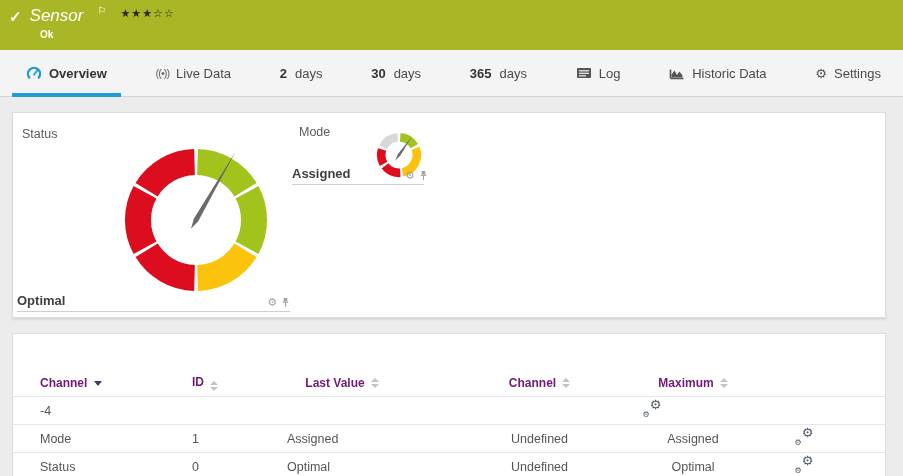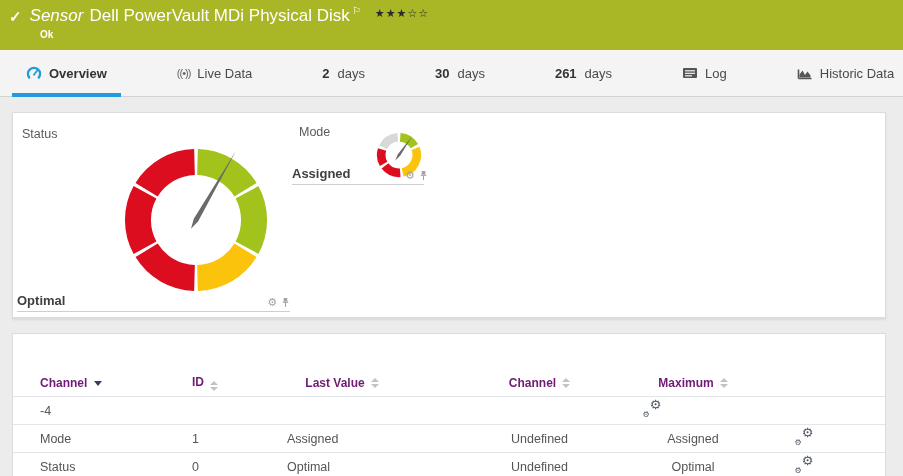--- a/index.html
+++ b/index.html
@@ -3,29 +3,29 @@
 <meta charset="utf-8">
 <style>
   * { margin:0; padding:0; box-sizing:border-box; }
   html,body { width:903px; height:476px; overflow:hidden; background:#ececec;
     font-family:"Liberation Sans", sans-serif; }
 
   
   .app-header { position:relative; height:50px; background:#a9b626; color:#fff; }
   .title-row { position:absolute; left:9px; top:6px; display:flex; align-items:flex-start; }
   .check-glyph { font-size:15px; font-weight:bold; margin-right:8px; margin-top:2px; }
-  .kind { font-style:italic; font-size:17px; margin-right:6px; }
+  .kind { font-style:italic; font-size:17px; margin-right:12px; }
   .sensor-title { font-size:17px; }
   .flag-glyph { font-size:10px; margin-left:2px; margin-top:-1px; }
   .stars { font-size:11px; color:#2b2b2b; letter-spacing:1px; margin-left:14px; margin-top:1px; }
   .status-ok { position:absolute; left:40px; top:29px; font-size:10px; font-weight:bold; }
 
   
   .tabbar { height:47px; background:#f4f4f4; border-bottom:1px solid #d2d2d2;
-    display:flex; justify-content:space-between; align-items:stretch; padding:0 8px 0 12px;gap:42px; }
+    display:flex; justify-content:space-between; align-items:stretch; padding:0 8px 0 12px; }
   .tab { position:relative; display:flex; align-items:center; gap:7px;
     padding:0 14px; font-size:13px; color:#4a4a4a; cursor:pointer; white-space:nowrap; }
   .tab.active { color:#333; font-weight:bold; }
   .tab.active::after { content:""; position:absolute; left:0; right:0; bottom:-1px;
     height:4px; background:#1f9cd9; }
   .tab .num { font-weight:bold; color:#333; margin-right:1px; }
   .tab .icon { display:inline-flex; align-items:center; }
   .bc-glyph { font-size:11px; color:#666; letter-spacing:-1px; }
   .gear-glyph { font-family:"DejaVu Sans", sans-serif; font-size:13px; color:#555; }
 
@@ -69,21 +69,20 @@
   .gears .g1 { position:absolute; right:0; top:-3px; font-size:13px; line-height:1; }
   .gears .g2 { position:absolute; left:0; bottom:-1px; font-size:8px; line-height:1; }
 </style>
 </head>
 <body>
 
 <div class="app-header">
   <div class="title-row">
     <span class="check-glyph">✓</span>
     <span class="kind">Sensor</span>
-    <span class="sensor-title">Dell PowerVault MDi Physical Disk</span>
     <span class="flag-glyph">⚐</span>
     <span class="stars"><span>★★★</span><span>☆☆</span></span>
   </div>
   <div class="status-ok">Ok</div>
 </div>
 
 <div class="tabbar">
   <div class="tab active">
     <span class="icon">
       <svg width="16" height="16" viewBox="0 0 16 16">
@@ -99,21 +98,21 @@
   </div>
   <div class="tab">
     <span class="num">2</span>
     <span>days</span>
   </div>
   <div class="tab">
     <span class="num">30</span>
     <span>days</span>
   </div>
   <div class="tab">
-    <span class="num">261</span>
+    <span class="num">365</span>
     <span>days</span>
   </div>
   <div class="tab">
     <span class="icon">
       <svg width="16" height="12" viewBox="0 0 16 12">
         <rect x="1" y="1" width="14" height="10" rx="1" fill="#555"></rect>
         <line x1="3" y1="3.8" x2="13" y2="3.8" stroke="#f4f4f4" stroke-width="1.2"></line>
         <line x1="3" y1="6.3" x2="13" y2="6.3" stroke="#f4f4f4" stroke-width="1.2"></line>
         <line x1="3" y1="8.8" x2="10" y2="8.8" stroke="#f4f4f4" stroke-width="1.2"></line>
       </svg>

